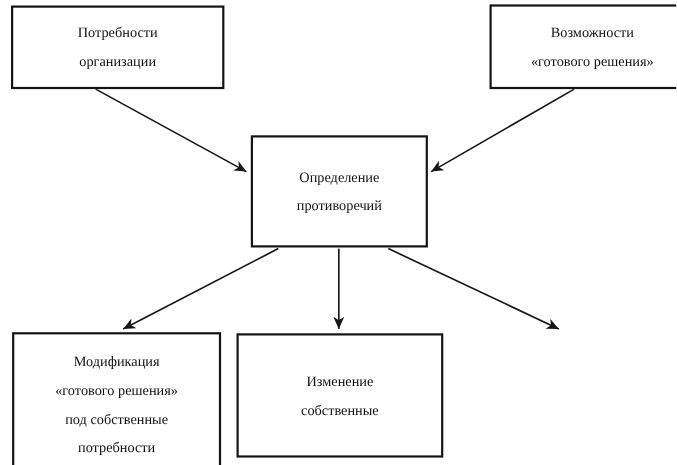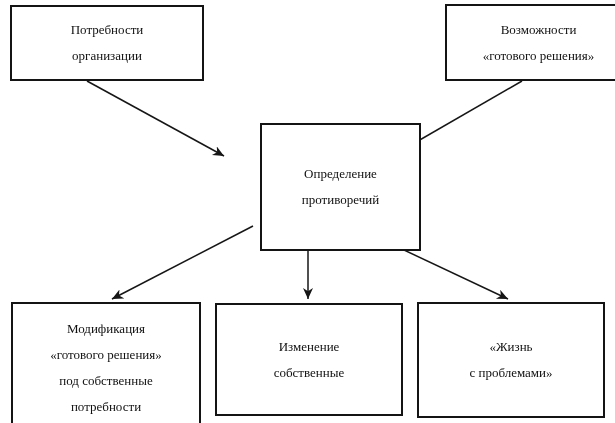--- a/index.html
+++ b/index.html
@@ -35,21 +35,21 @@
     display: flex;
     align-items: center;
     justify-content: center;
     text-align: center;
     font-size: 13px;
     line-height: 26px;
     white-space: pre-line;
   }
   .node-needs          { left: 10px;  top: 5px;   width: 194px; height: 76px;  }
   .node-opportunities  { left: 417px; top: 4px;   width: 187px; height: 77px; margin-left: 28px;  }
-  .node-contradictions { left: 228px; top: 123px; width: 161px; height: 128px; margin-left: 32px; }
+  .node-contradictions { left: 228px; top: 123px; width: 161px; height: 102px; }
   .node-modification   { left: 11px;  top: 302px; width: 190px; height: 132px; }
   .node-change         { left: 215px; top: 303px; width: 188px; height: 113px; }
   .node-life           { left: 417px; top: 302px; width: 188px; height: 116px; }
 </style>
 </head>
 <body>
 
 <div class="canvas">
 
   <svg class="edges-layer" viewBox="0 0 615 423" xmlns="http://www.w3.org/2000/svg">
@@ -75,16 +75,14 @@
 противоречий</div>
 
   <div class="node node-modification">Модификация
 «готового решения»
 под собственные
 потребности</div>
 
   <div class="node node-change">Изменение
 собственные</div>
 
-  <div class="node node-life">«Жизнь
-с проблемами»</div>
 
 </div>
 
 </body></html>

